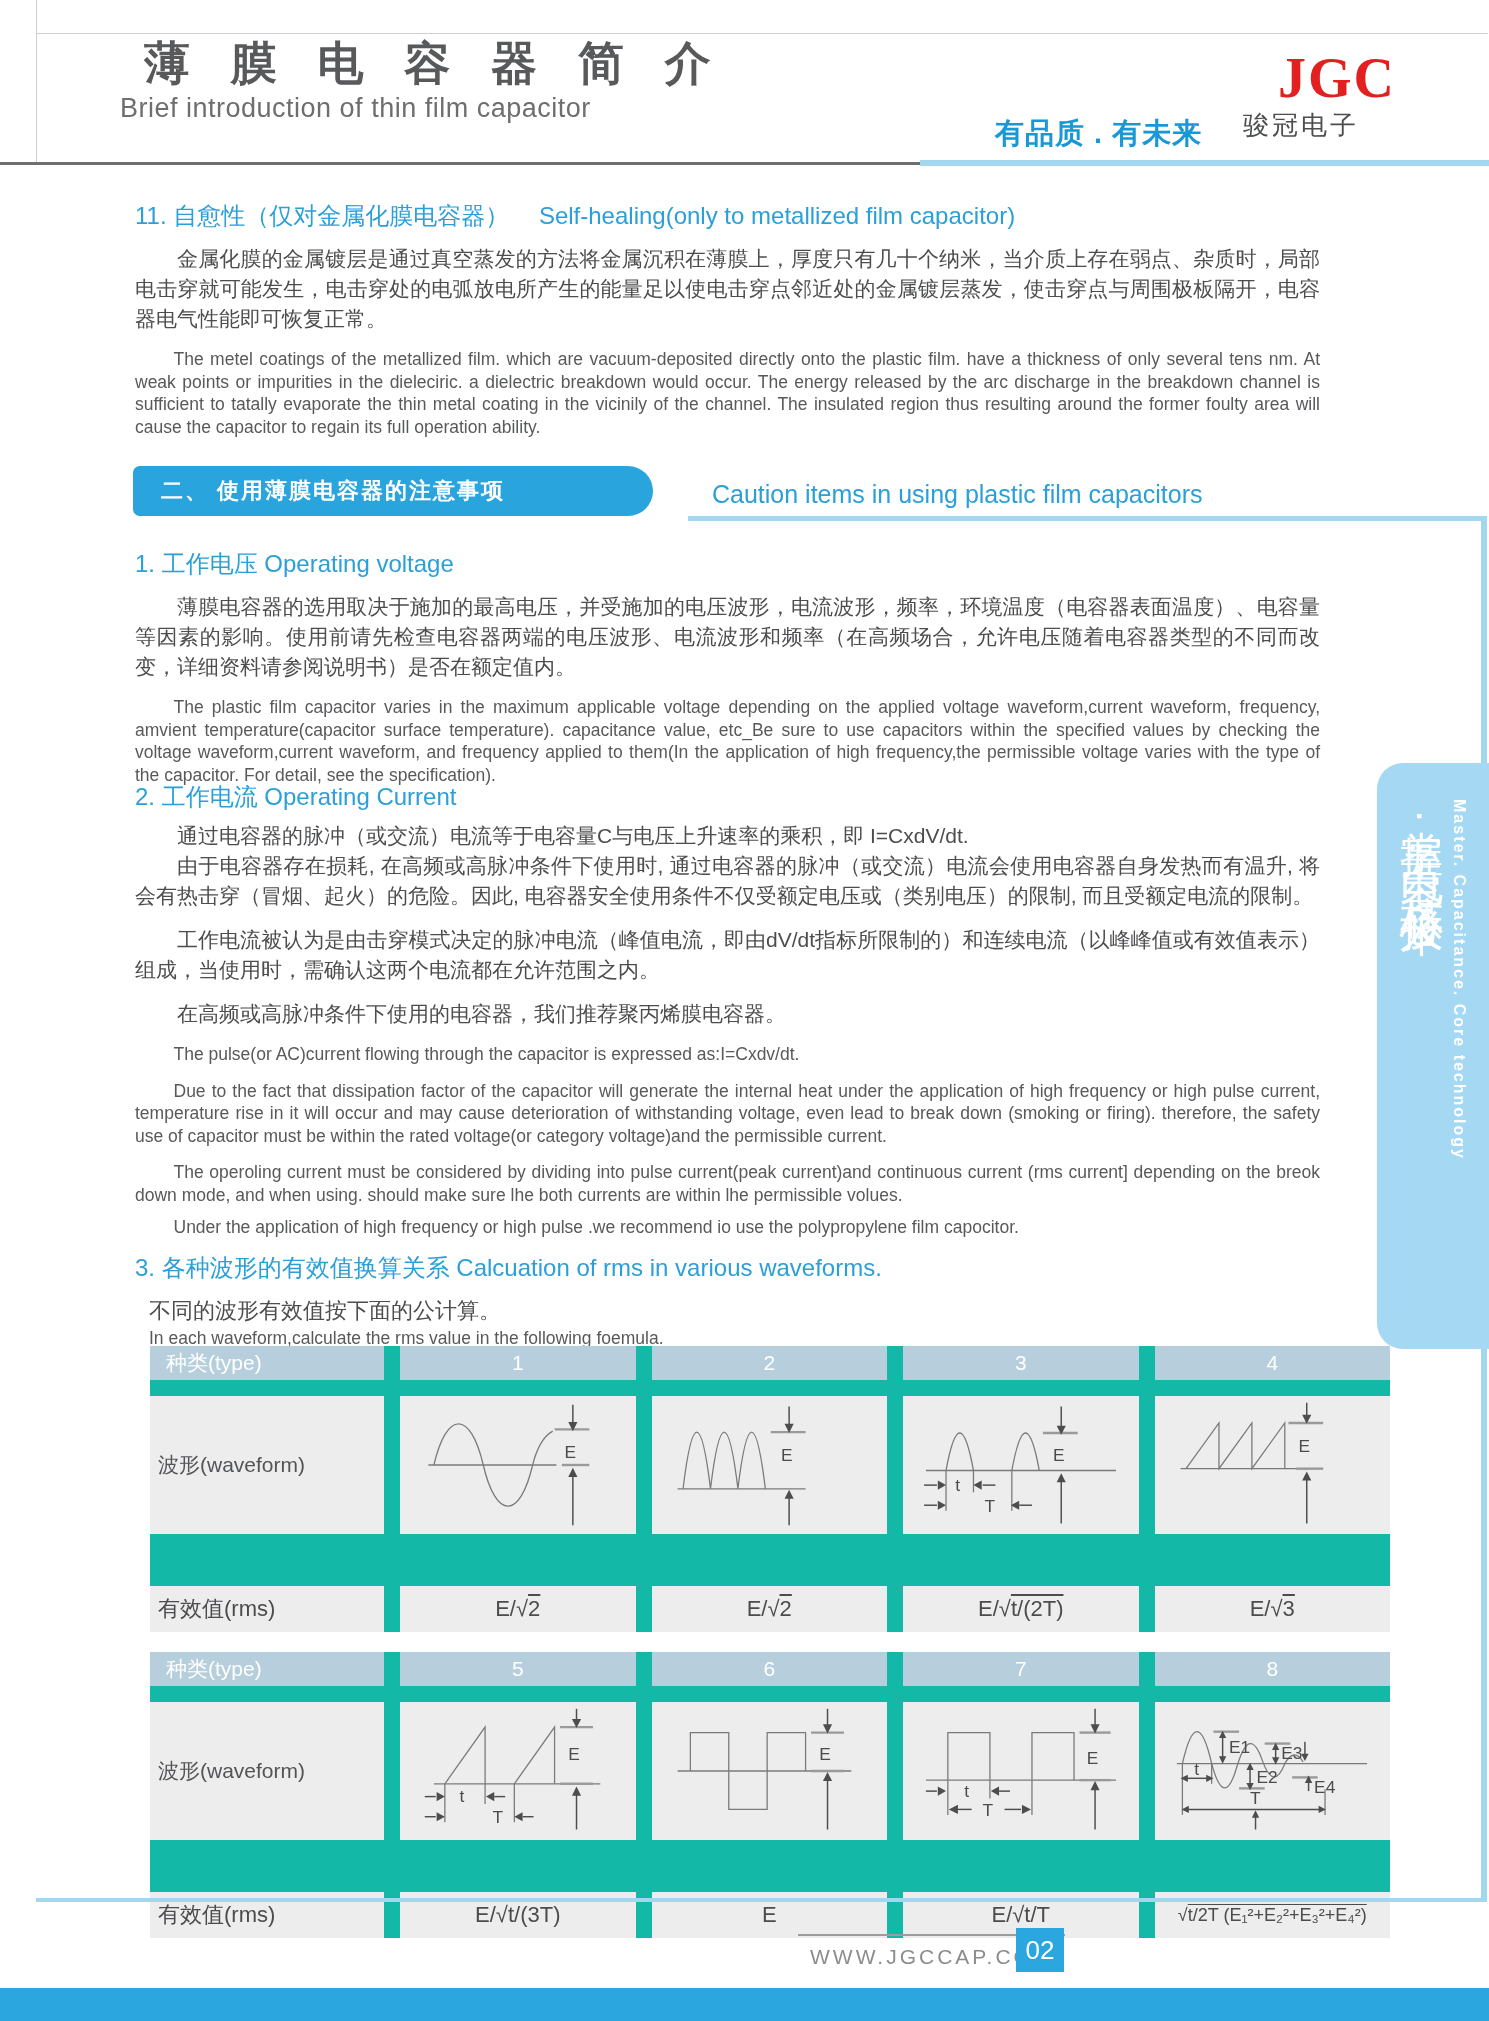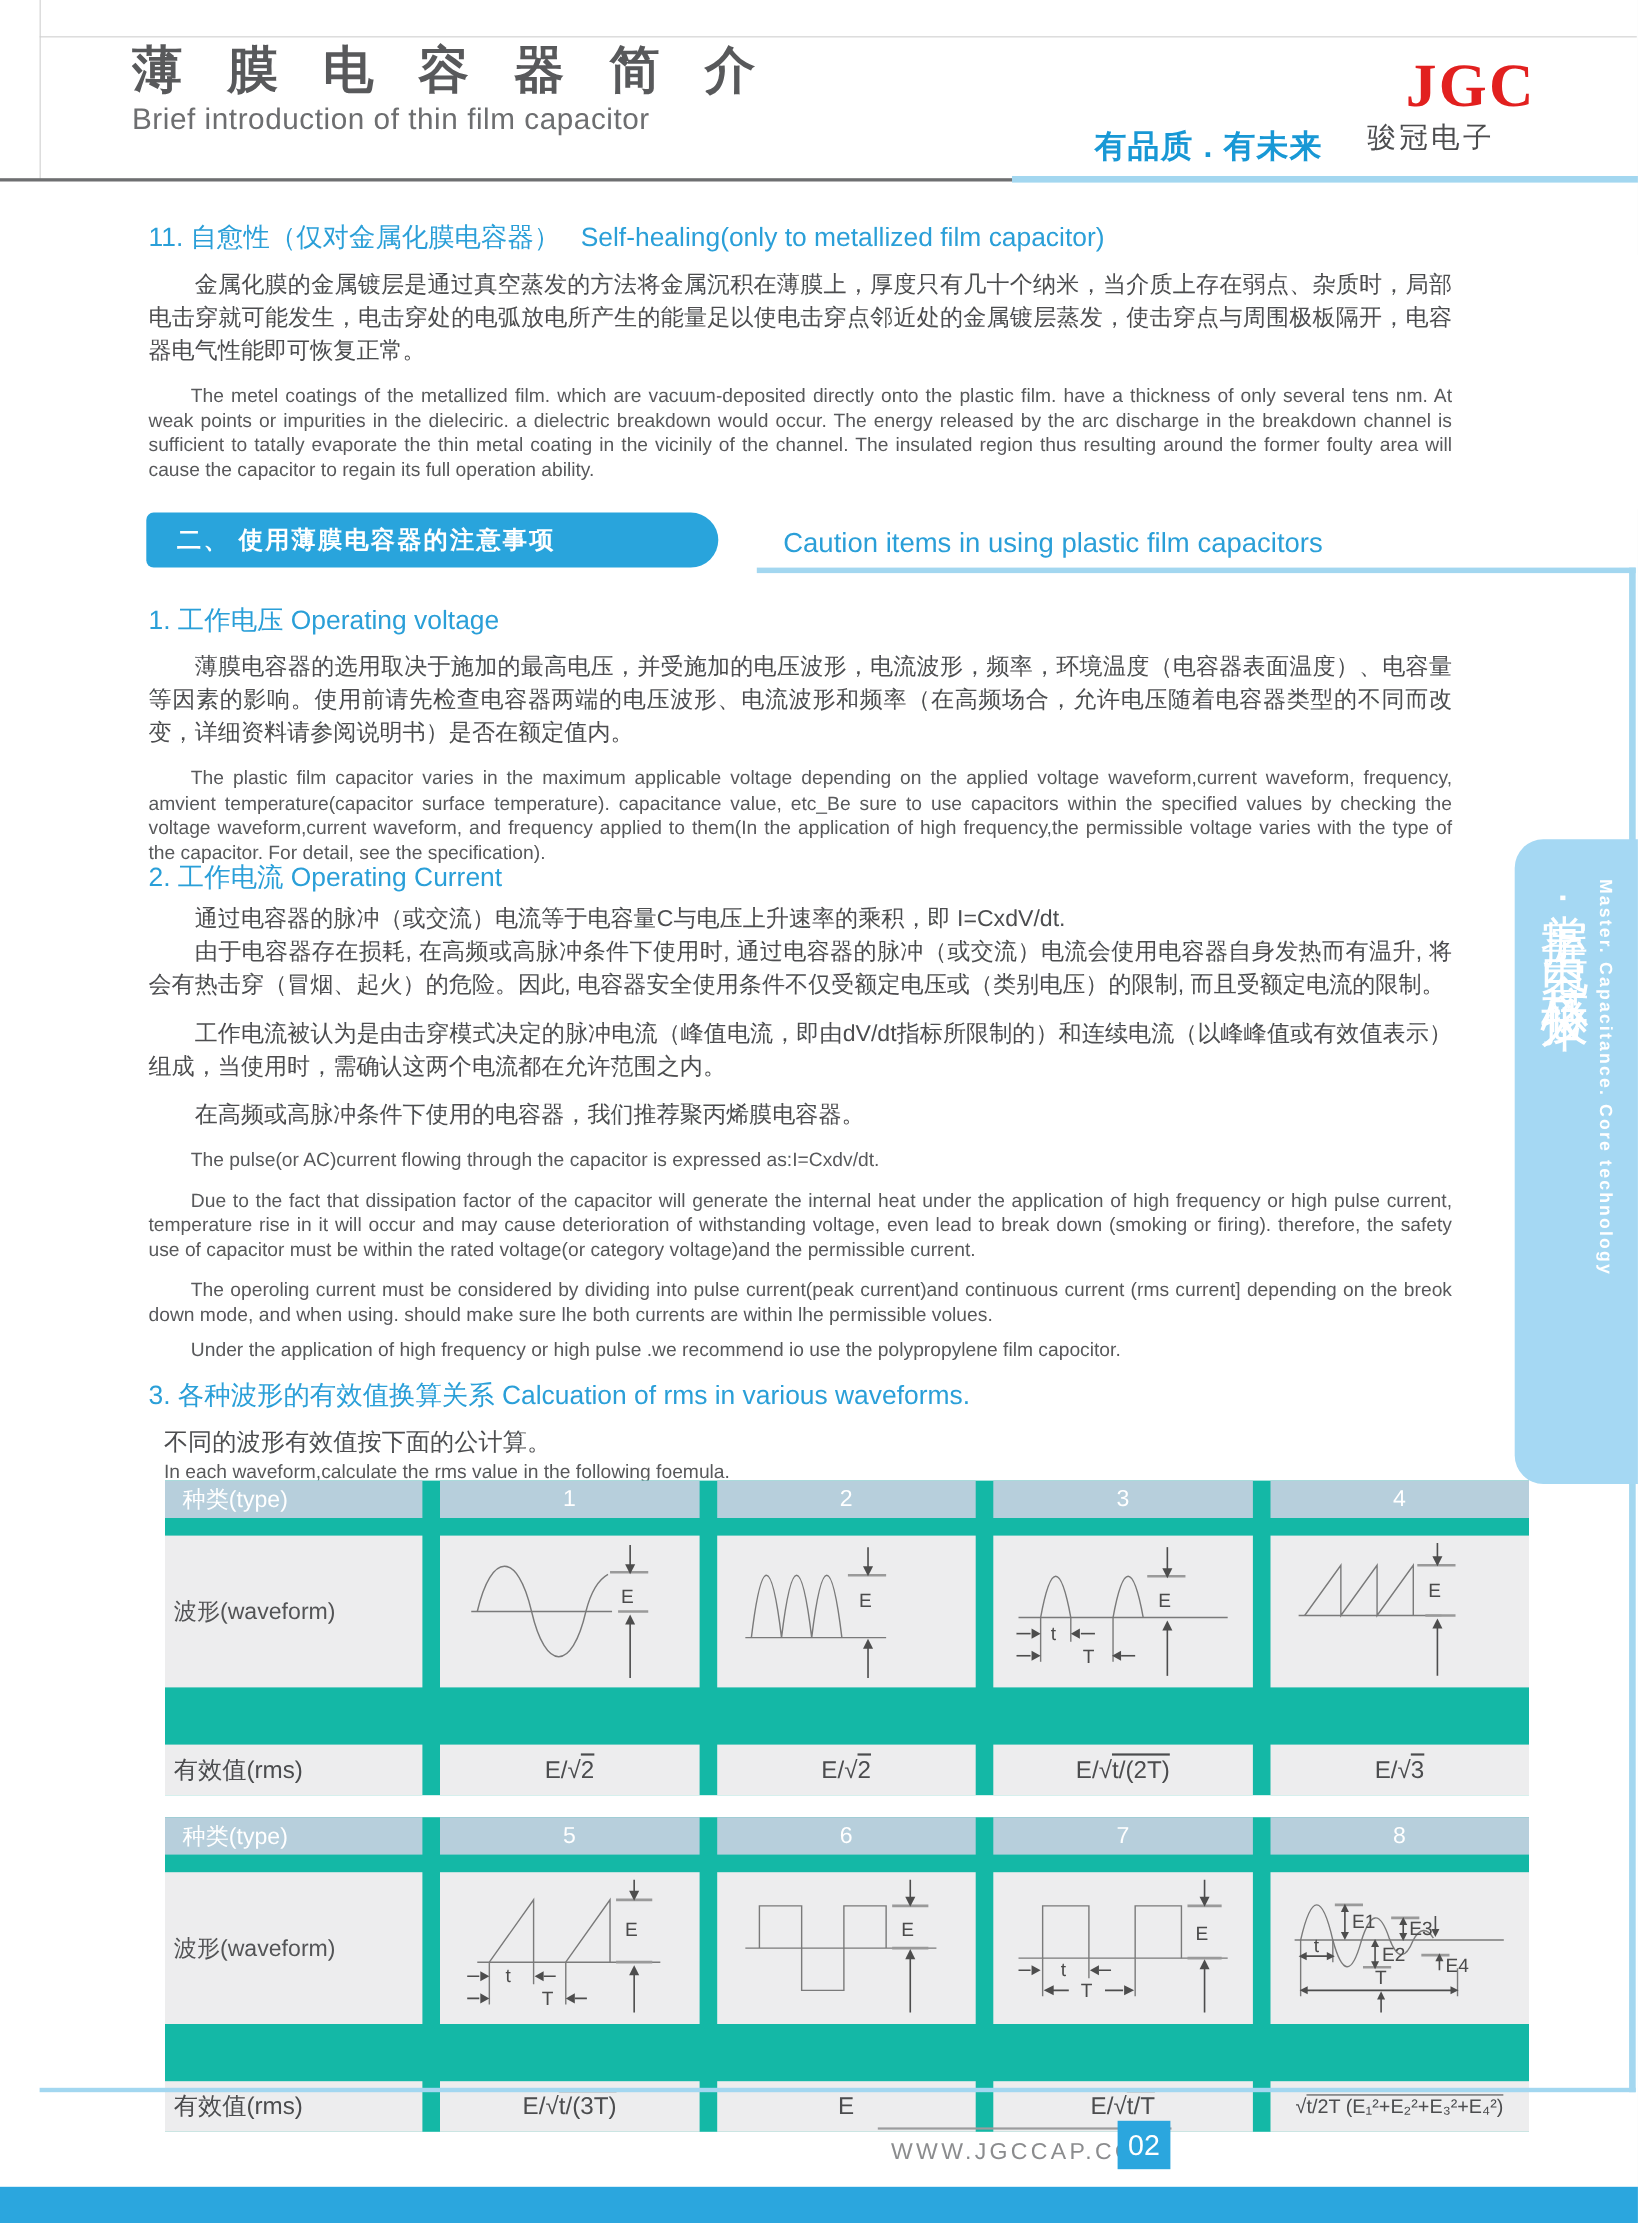--- a/index.html
+++ b/index.html
@@ -5,21 +5,21 @@
   html,body{margin:0;padding:0;background:#e9e9e9;}
   .page{position:relative;width:1489px;height:2021px;background:#ffffff;margin:0 auto;
         font-family:"Liberation Sans","DejaVu Sans",sans-serif;color:#4c4d4f;overflow:hidden;}
 
   
   .deco-top-line{position:absolute;left:36px;top:33px;width:1452px;height:1px;background:#cfcfcf;}
   .deco-left-line{position:absolute;left:36px;top:0;width:1px;height:163px;background:#cfcfcf;}
 
   
   .title-block{position:absolute;left:120px;top:38px;}
-  .page-title{font-size:46px;font-weight:bold;color:#58595b;letter-spacing:14px;line-height:1.1;}
+  .page-title{font-size:46px;font-weight:bold;color:#58595b;letter-spacing:14px;line-height:1.1;margin-left:24px;}
   .page-subtitle{font-size:27px;color:#6d6e70;margin-top:4px;letter-spacing:.5px;}
   .slogan{position:absolute;left:995px;top:114px;font-size:29px;font-weight:bold;color:#1898d5;letter-spacing:1px;}
   .logo{position:absolute;left:1278px;top:50px;font-family:"Liberation Serif","DejaVu Serif",serif;
         font-size:56px;font-weight:bold;color:#e2201f;letter-spacing:2px;line-height:1;}
   .brand-name{position:absolute;left:1243px;top:108px;font-size:26px;color:#4c4d4f;letter-spacing:3px;}
   .header-rule-dark{position:absolute;left:0;top:162px;width:920px;height:3px;background:#6e6f71;}
   .header-rule-blue{position:absolute;left:920px;top:160px;width:569px;height:6px;background:#a3d7f0;}
 
   
   .sub-heading{font-size:24px;color:#2a9fd8;font-weight:normal;margin:0 0 12px 0;}
@@ -94,21 +94,21 @@
     <div class="slogan">有品质 . 有未来</div>
     <div class="logo">JGC</div>
     <div class="brand-name">骏冠电子</div>
   </header>
   <div class="header-rule-dark"></div>
   <div class="header-rule-blue"></div>
 
   <section id="sec11">
     <h2 class="sub-heading">
       <span>11. 自愈性（仅对金属化膜电容器）</span>
-      <span style="margin-left:12px;">Self-healing(only to metallized film capacitor)</span>
+      <span style="margin-left:23px;">Self-healing(only to metallized film capacitor)</span>
     </h2>
     <p class="para-cn">金属化膜的金属镀层是通过真空蒸发的方法将金属沉积在薄膜上，厚度只有几十个纳米，当介质上存在弱点、杂质时，局部电击穿就可能发生，电击穿处的电弧放电所产生的能量足以使电击穿点邻近处的金属镀层蒸发，使击穿点与周围极板隔开，电容器电气性能即可恢复正常。</p>
     <p class="para-en">The metel coatings of the metallized film. which are vacuum-deposited directly onto the plastic film. have a thickness of only several tens nm. At weak points or impurities in the dieleciric. a dielectric breakdown would occur. The energy released by the arc discharge in the breakdown channel is sufficient to tatally evaporate the thin metal coating in the vicinily of the channel. The insulated region thus resulting around the former foulty area will cause the capacitor to regain its full operation ability.</p>
   </section>
 
   <div class="banner-pill">二、 使用薄膜电容器的注意事项</div>
   <div class="banner-en">Caution items in using plastic film capacitors</div>
   <div class="banner-rule"></div>
   <div class="right-vline"></div>
 

